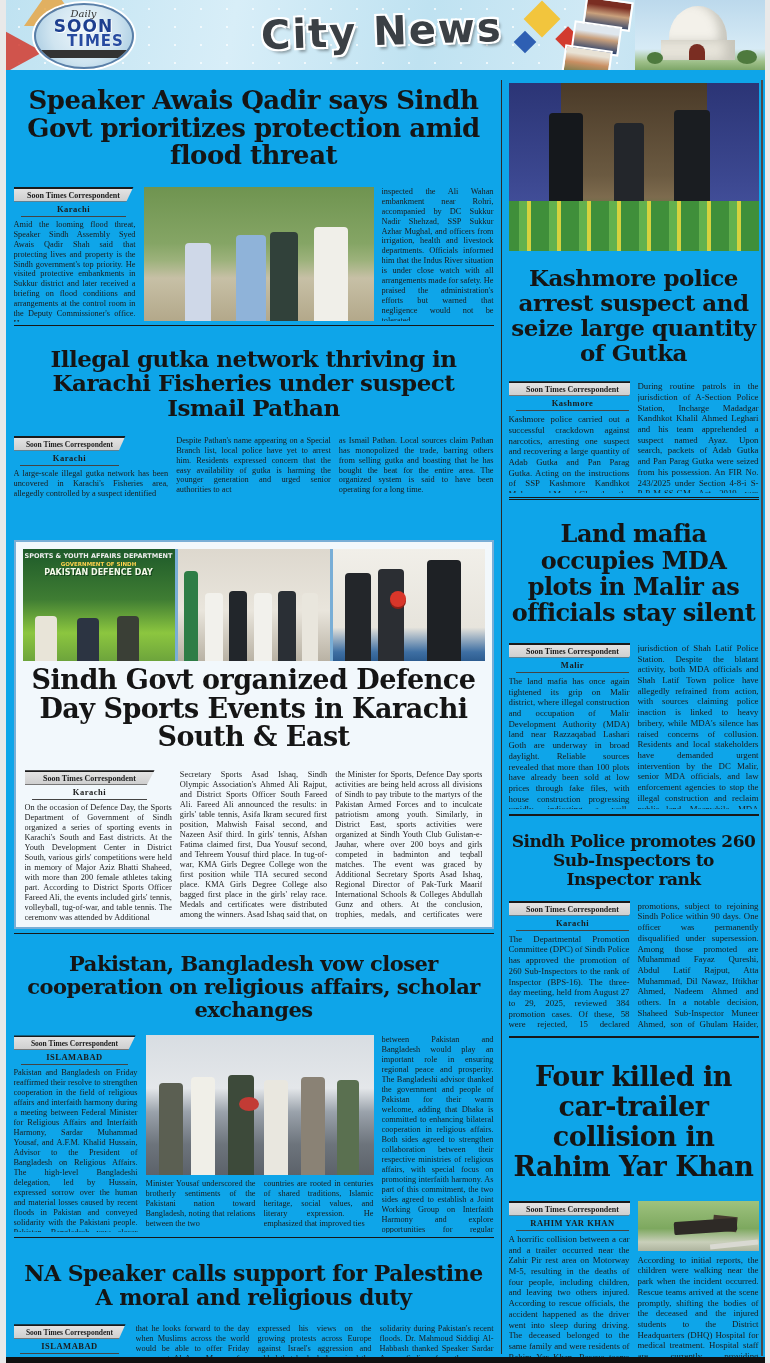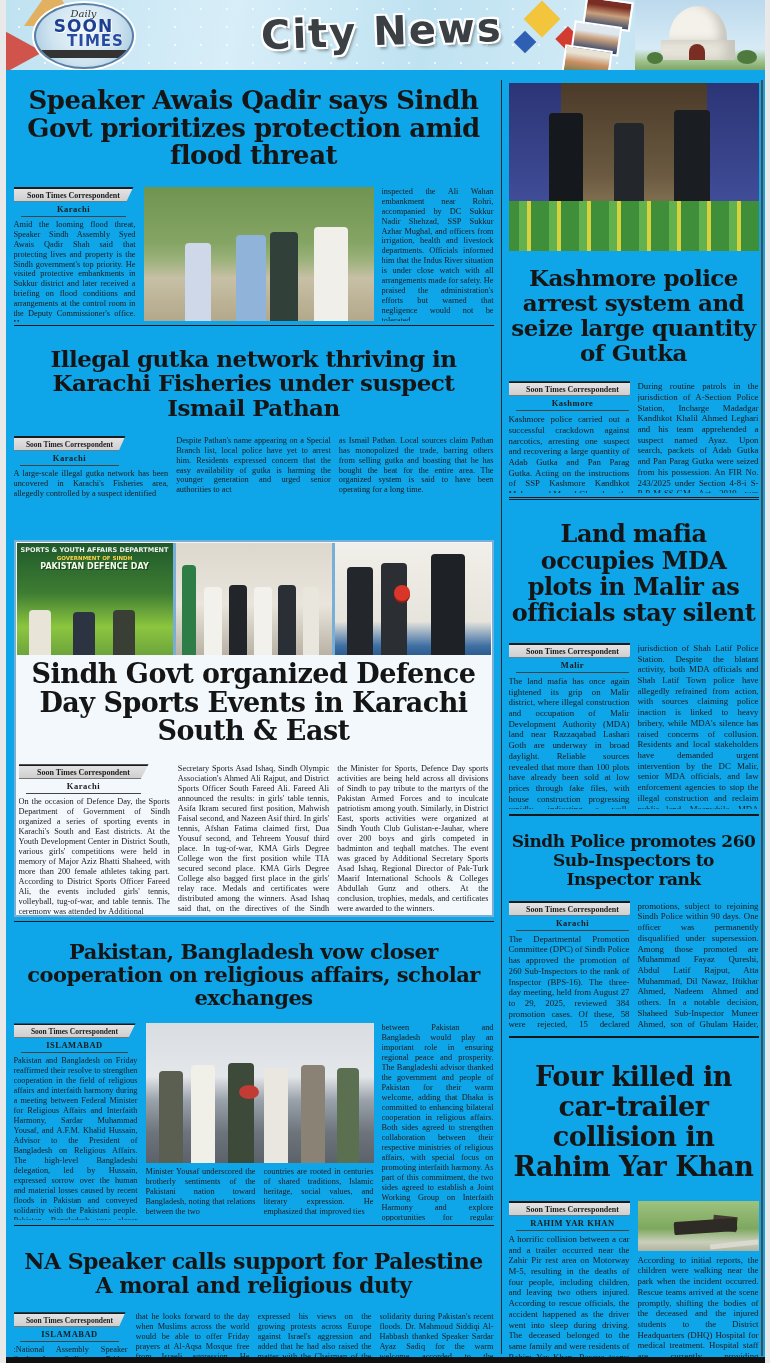--- a/index.html
+++ b/index.html
@@ -60,21 +60,21 @@
   .art-flood{margin-top:12px;border-bottom:1.5px solid #181818;padding-bottom:4px;}
   .art-flood .headline{font-size:26px;line-height:1.05;}
   .flood-row{display:flex;gap:8px;margin-top:6px;height:134px;}
   .flood-c1{width:122px;}
   .flood-photo{width:230px;background:linear-gradient(180deg,#6f9450 0%,#85a565 42%,#9db27c 55%,#c7c0a6 68%,#b3a88a 100%);}
   .flood-c2{flex:1;}
   .art-gutka{padding:6px 0 4px 0;}
   .art-gutka .headline{font-size:23px;line-height:1.06;}
   .gutka-cols{margin-top:6px;height:96px;}
   
-  .art-sports{border:2px solid #79aed6;background:#f2f8fc;padding:1px;margin:4px 0 0 0;}
+  .art-sports{border:2px solid #79aed6;background:#f2f8fc;padding:7px;margin:4px 0 0 0;}
   .sports-strip{display:flex;gap:3px;height:112px;background:#79aed6;}
   .sp{flex:1;position:relative;overflow:hidden;}
   .sp1{background:linear-gradient(180deg,#1e5a2a 0%,#3f7d33 45%,#8cc63f 75%,#6da43c 100%);}
   .sp1-t1{position:absolute;top:3px;left:0;right:0;text-align:center;color:#eee;font-family:"DejaVu Sans",sans-serif;font-weight:bold;font-size:6.5px;}
   .sp1-t2{position:absolute;top:12px;left:0;right:0;text-align:center;color:#ffd24d;font-family:"DejaVu Sans",sans-serif;font-weight:bold;font-size:5.5px;}
   .sp1-t3{position:absolute;top:19px;left:0;right:0;text-align:center;color:#f4f9e8;font-family:"DejaVu Sans",sans-serif;font-weight:bold;font-size:8px;text-shadow:1px 1px 0 #14421c;}
   .sp2{background:linear-gradient(180deg,#ddd8ce 0%,#e9e5dc 55%,#b9b2a4 100%);}
   .sp3{background:linear-gradient(180deg,#f1efe9 0%,#e7e4dc 70%,#3e6fa3 92%,#2d5c8f 100%);}
   .paddle{position:absolute;left:38%;top:38%;width:16px;height:16px;border-radius:50%;background:#d8362a;box-shadow:0 2px 0 #8c1f16;}
   .art-sports .headline{font-size:27px;line-height:1.07;margin-top:5px;}
@@ -282,21 +282,21 @@
 
       <article class="art-kash">
         <div class="photo k-photo">
           <div class="k-poster" style="left:0;"></div>
           <div class="k-poster" style="right:0;"></div>
           <div class="fig" style="left:16%;top:18%;width:34px;height:58%;background:#15181c;"></div>
           <div class="fig" style="left:42%;top:24%;width:30px;height:52%;background:#23262b;"></div>
           <div class="fig" style="left:66%;top:16%;width:36px;height:60%;background:#1a1d21;"></div>
           <div class="k-table"></div>
         </div>
-        <h1 class="headline">Kashmore police arrest system and seize large quantity of Gutka</h1>
+        <h1 class="headline">Kashmore police arrest suspect and seize large quantity of Gutka</h1>
         <div class="cols kash-cols">
           <div class="col">
             <div class="byline-wrap" style="width:128px;">
               <div class="byline-box" style="font-size:8px;">Soon Times Correspondent</div>
               <div class="dateline">Kashmore</div>
             </div>
             <div class="body-r" style="text-align:justify;">Kashmore police carried out a successful crackdown against narcotics, arresting one suspect and recovering a large quantity of Adab Gutka and Pan Parag Gutka. Acting on the instructions of SSP Kashmore Kandhkot Muhammad Murad Ghanghro, the operation was led by SDPO Kandhkot Faraz Ali Maitlo.</div>
           </div>
           <div class="col body-r">During routine patrols in the jurisdiction of A-Section Police Station, Incharge Madadgar Kandhkot Khalil Ahmed Leghari and his team apprehended a suspect named Ayaz. Upon search, packets of Adab Gutka and Pan Parag Gutka were seized from his possession. An FIR No. 243/2025 under Section 4-8-i S-P-P-M-SS-GM Act 2019 was registered at A-Section Police Station against the accused.</div>
         </div>

